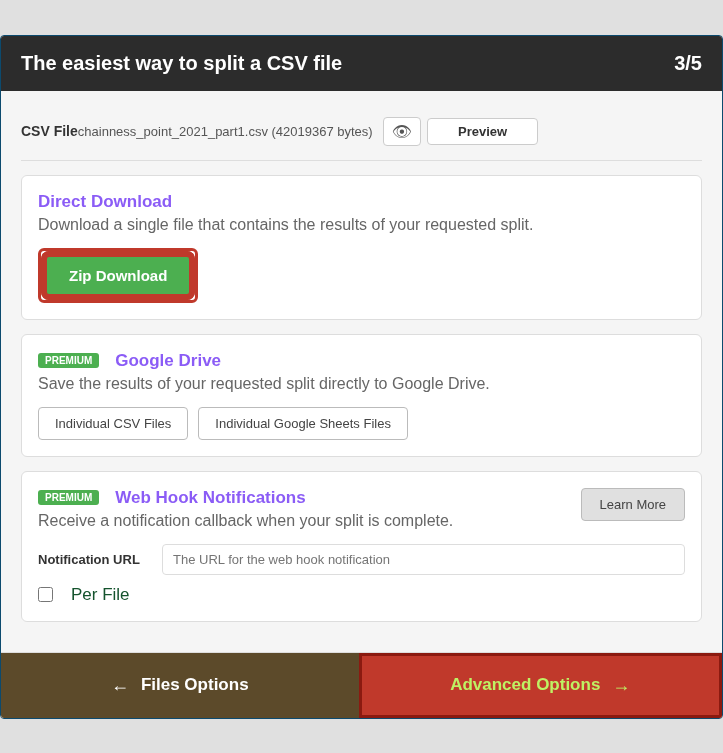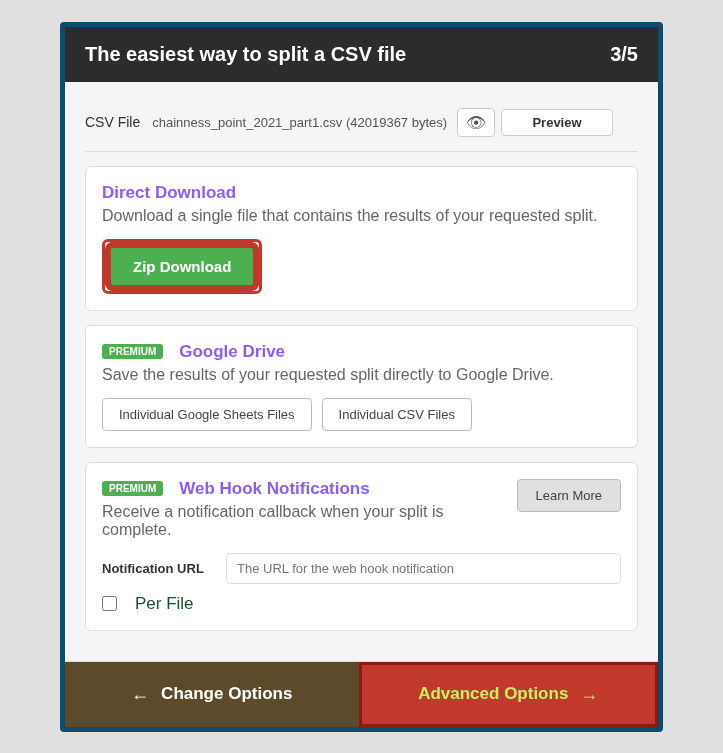--- a/index.html
+++ b/index.html
@@ -5,23 +5,23 @@
     * { box-sizing: border-box; margin: 0; padding: 0; }
     body {
       font-family: Arial, sans-serif;
       background: #e0e0e0;
       display: flex;
       justify-content: center;
       align-items: center;
       min-height: 100vh;
     }
     .window {
-      width: 603px;
-      background: #fff;
-      border: 5px solid #0c4a6e;
+      width: 723px;
+      background: #fff;
+      border: 1px solid #0c4a6e;
       border-radius: 4px;
       overflow: hidden;
     }
     .header {
       background: #2c2c2c;
       color: #fff;
       padding: 16px 20px;
       display: flex;
       justify-content: space-between;
       align-items: center;
@@ -39,23 +39,22 @@
       background: #f5f5f5;
     }
     .csv-file-row {
       display: flex;
       align-items: center;
       padding: 10px 0 14px 0;
       border-bottom: 1px solid #ddd;
       margin-bottom: 14px;
     }
     .csv-file-label {
-      font-weight: normal;
+      font-weight: bold;
       font-size: 14px;
-      margin-right: 12px;
       color: #333;
     }
     .csv-file-name {
       font-size: 13px;
       color: #555;
       margin-right: 10px;
     }
     .eye-btn {
       background: #fff;
       border: 1px solid #ccc;
@@ -268,22 +267,22 @@
       </div>
     </div>
 
     <div class="section-card">
       <div class="section-title-row">
         <span class="premium-badge">PREMIUM</span>
         <span class="section-title">Google Drive</span>
       </div>
       <div class="section-desc">Save the results of your requested split directly to Google Drive.</div>
       <div class="google-drive-buttons">
+        <button class="outline-btn">Individual CSV Files</button>
         <button class="outline-btn">Individual Google Sheets Files</button>
-        <button class="outline-btn">Individual CSV Files</button>
       </div>
     </div>
 
     <div class="section-card">
       <div class="webhook-header-row">
         <div class="webhook-left">
           <div class="section-title-row">
             <span class="premium-badge">PREMIUM</span>
             <span class="section-title">Web Hook Notifications</span>
           </div>
@@ -299,20 +298,20 @@
         <input type="checkbox" class="per-file-checkbox" style="">
         <span class="per-file-label">Per File</span>
       </div>
     </div>
 
   </div>
 
   <div class="footer-buttons">
     <button class="change-options-btn">
       <span class="arrow-icon">←</span>
-      <span>Change Options</span>
+      <span>Files Options</span>
     </button>
     <button class="advanced-options-btn">
       <span>Advanced Options</span>
       <span class="arrow-icon">→</span>
     </button>
   </div>
 </div>
 
 </body></html>

